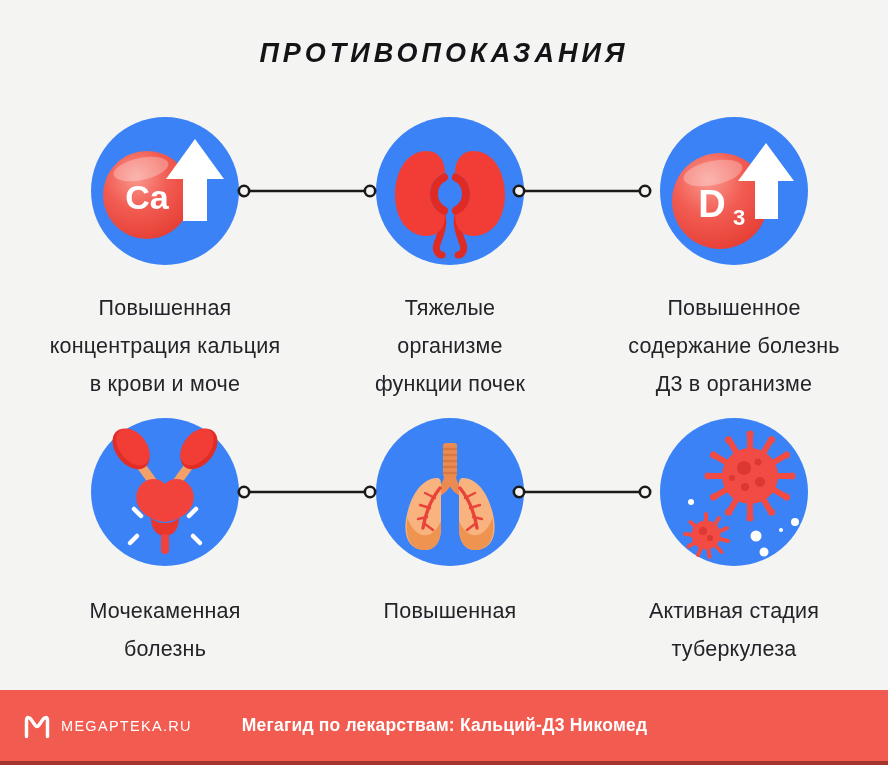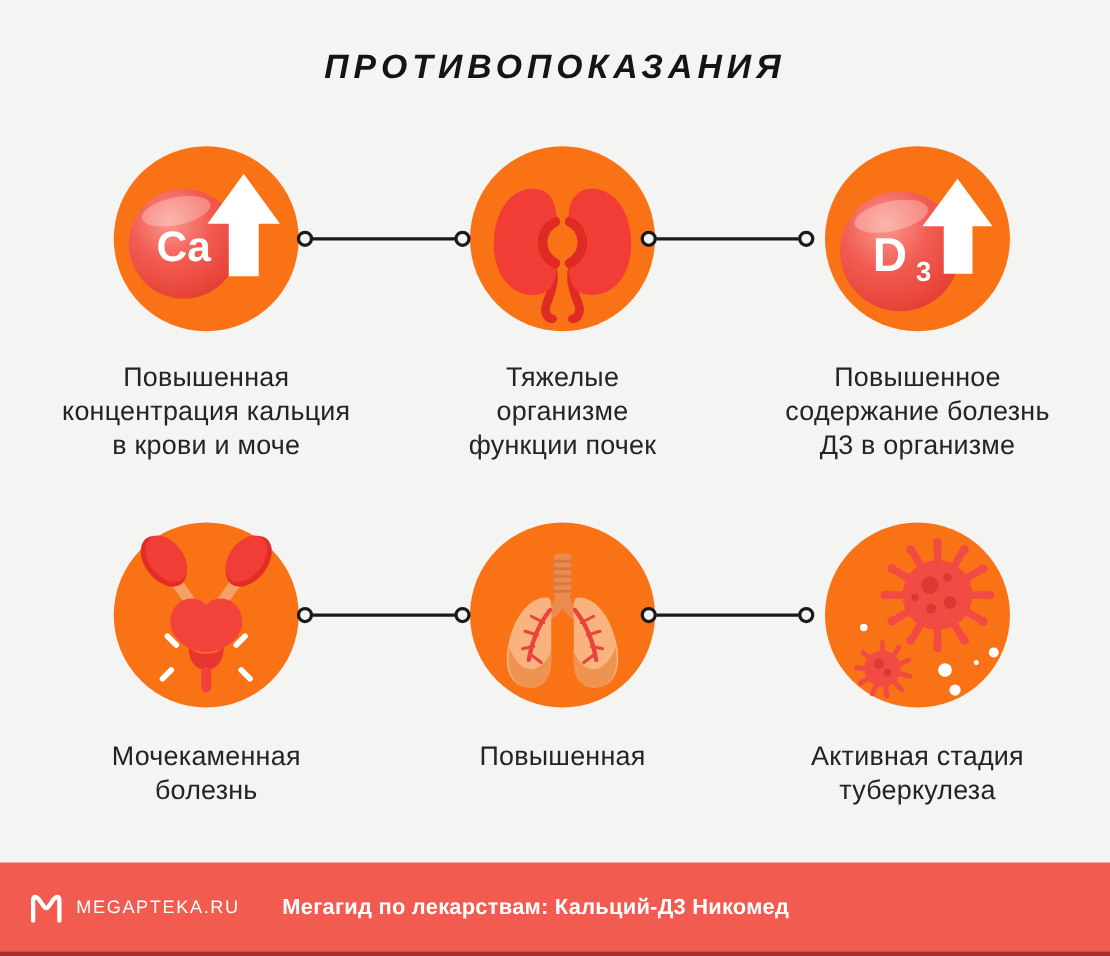--- a/index.html
+++ b/index.html
@@ -9,44 +9,44 @@
     font-family:"Liberation Sans",sans-serif;
     color:#202124;
   }
   .title{
     position:absolute;top:38px;left:0;width:888px;
     text-align:center;font-size:27px;font-weight:800;
     letter-spacing:4px;color:#141417;font-style:italic;
   }
   .icon-circle{
     position:absolute;width:148px;height:148px;border-radius:50%;
-    background:#f97316;
+    background:#3b82f6;
   }
   .icon-circle svg{position:absolute;left:0;top:0;}
   .connector{position:absolute;width:140px;height:16px;}
   .card-label{
     position:absolute;width:308px;text-align:center;
-    font-size:21.5px;line-height:27px;font-weight:500;
+    font-size:21.5px;line-height:38px;font-weight:500;
     color:#232428;white-space:pre-line;letter-spacing:.2px;
   }
   .footer{
     position:absolute;left:0;top:690px;width:888px;height:71px;
     background:#f15b50;display:flex;align-items:center;
   }
   .footer-strip{
     position:absolute;left:0;top:761px;width:888px;height:4px;
     background:#a2342d;
   }
   .footer-logo{margin-left:22px;flex:0 0 auto;display:flex;}
   .footer-brand{
     margin-left:9px;color:#fff;font-weight:400;font-size:14.5px;
     letter-spacing:1.3px;
   }
   .footer-tagline{
-    margin-left:34px;color:#fff;font-weight:700;font-size:17.5px;
+    margin-left:50px;color:#fff;font-weight:700;font-size:17.5px;
     letter-spacing:.2px;
   }
 </style>
 </head>
 <body>
 
 <div class="stage">
 
   <div class="title">ПРОТИВОПОКАЗАНИЯ</div>
 

